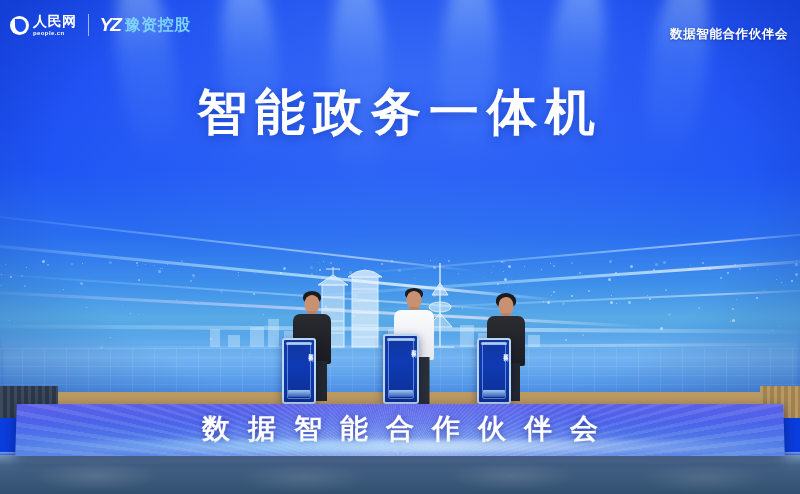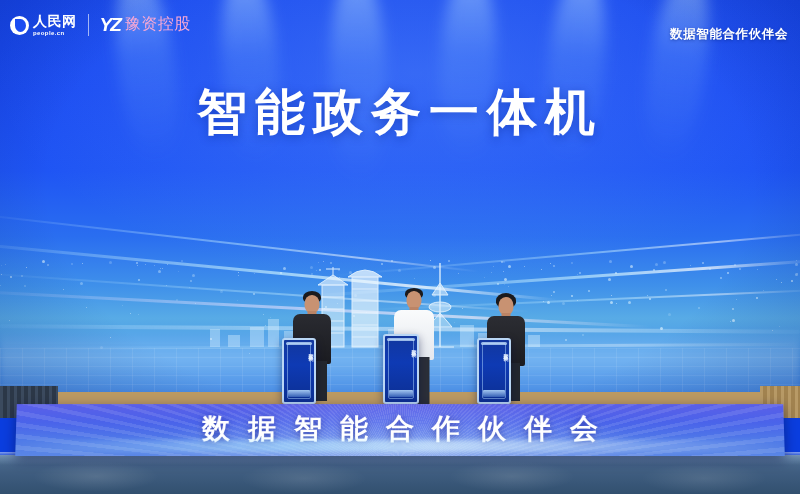--- a/index.html
+++ b/index.html
@@ -100,23 +100,23 @@
     background:#fff; position:relative; flex:none;
   }
   .pc-mark::after{
     content:""; position:absolute; left:5px; top:3px; width:11px; height:13px;
     border-radius:0 60% 60% 60%; background:#1b4cf2;
   }
   .pc-text { display:flex; flex-direction:column; line-height:1; }
   .pc-cn { font-size:14px; font-weight:700; color:#fff; letter-spacing:.5px; }
   .pc-en { font-size:6px; font-weight:700; color:#fff; letter-spacing:.4px; margin-top:2px; }
   .logo-sep { width:1px; height:22px; background:rgba(255,255,255,.6); }
-  .yz-logo { display:flex; align-items:flex-start; gap:5px; }
+  .yz-logo { display:flex; align-items:center; gap:5px; }
   .yz-mark { font-size:19px; font-weight:700; color:#fff; letter-spacing:-2px; font-style:italic; }
-  .yz-cn { font-size:16px; font-weight:400; color:#f9a8d4; letter-spacing:.5px; }
+  .yz-cn { font-size:16px; font-weight:700; color:#7dd3fc; letter-spacing:.5px; }
 
   .corner-tag {
     position:absolute; right:12px; top:26px; z-index:30;
     font-size:12.5px; font-weight:700; color:#fff; letter-spacing:.6px;
     text-shadow:0 1px 3px rgba(0,30,120,.5);
   }
 
   
   .title-block { position:absolute; left:0; top:86px; width:800px; text-align:center; z-index:25; }
   .title-l1 {

